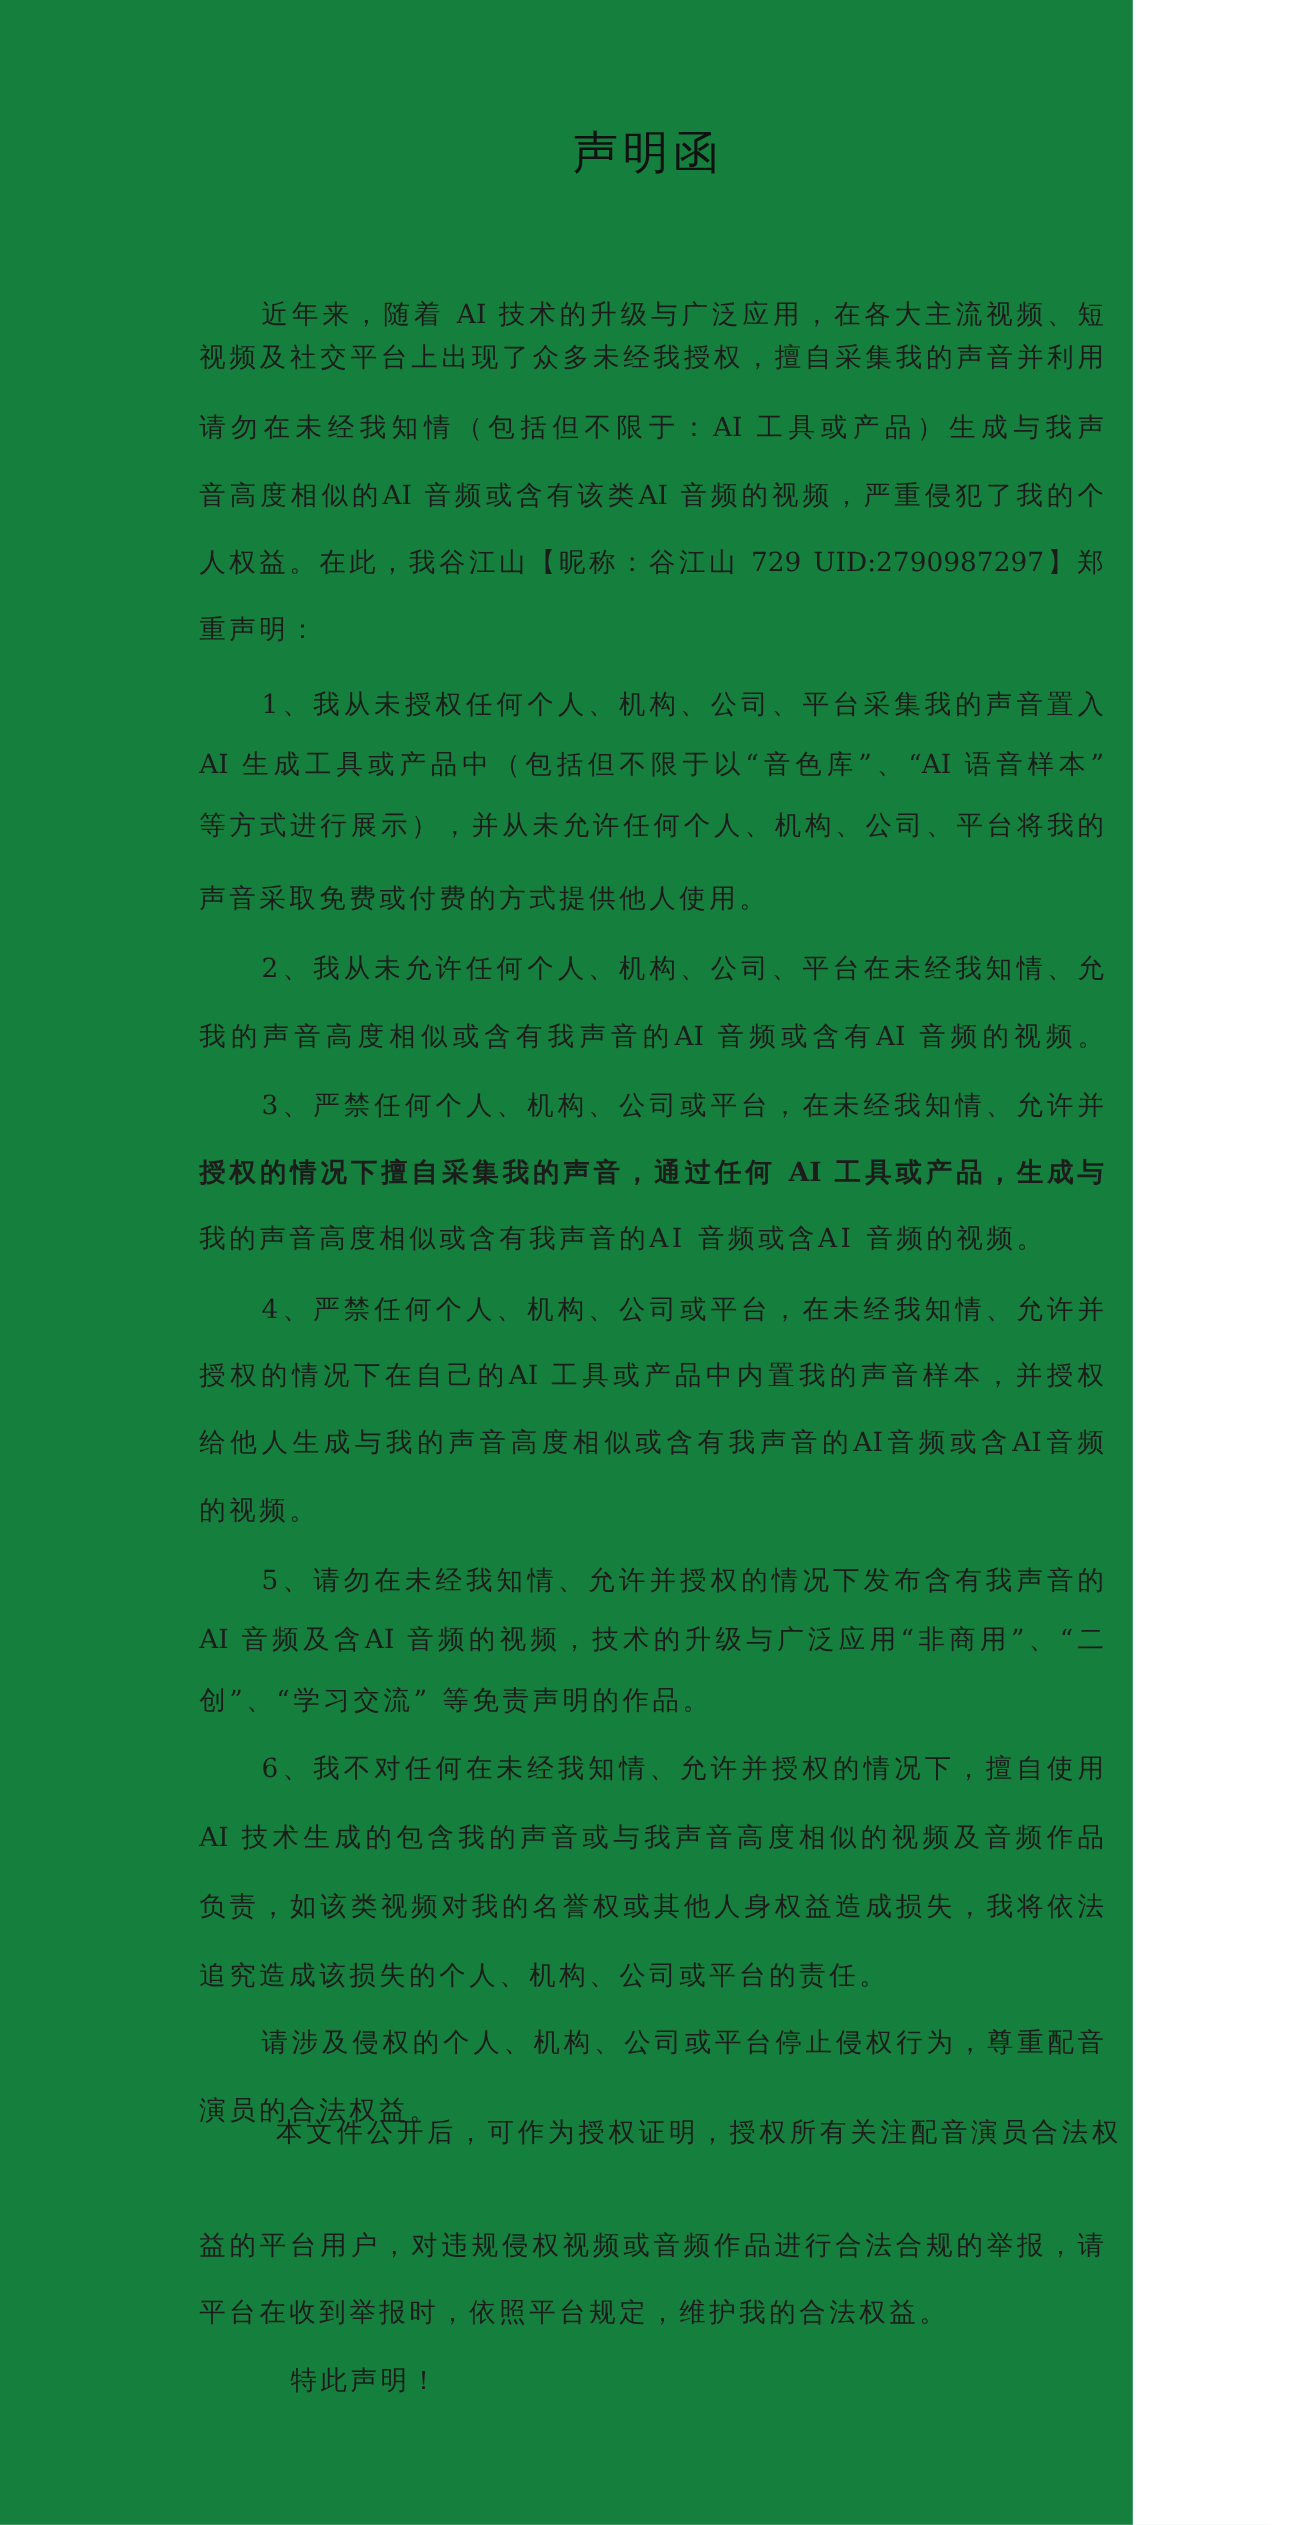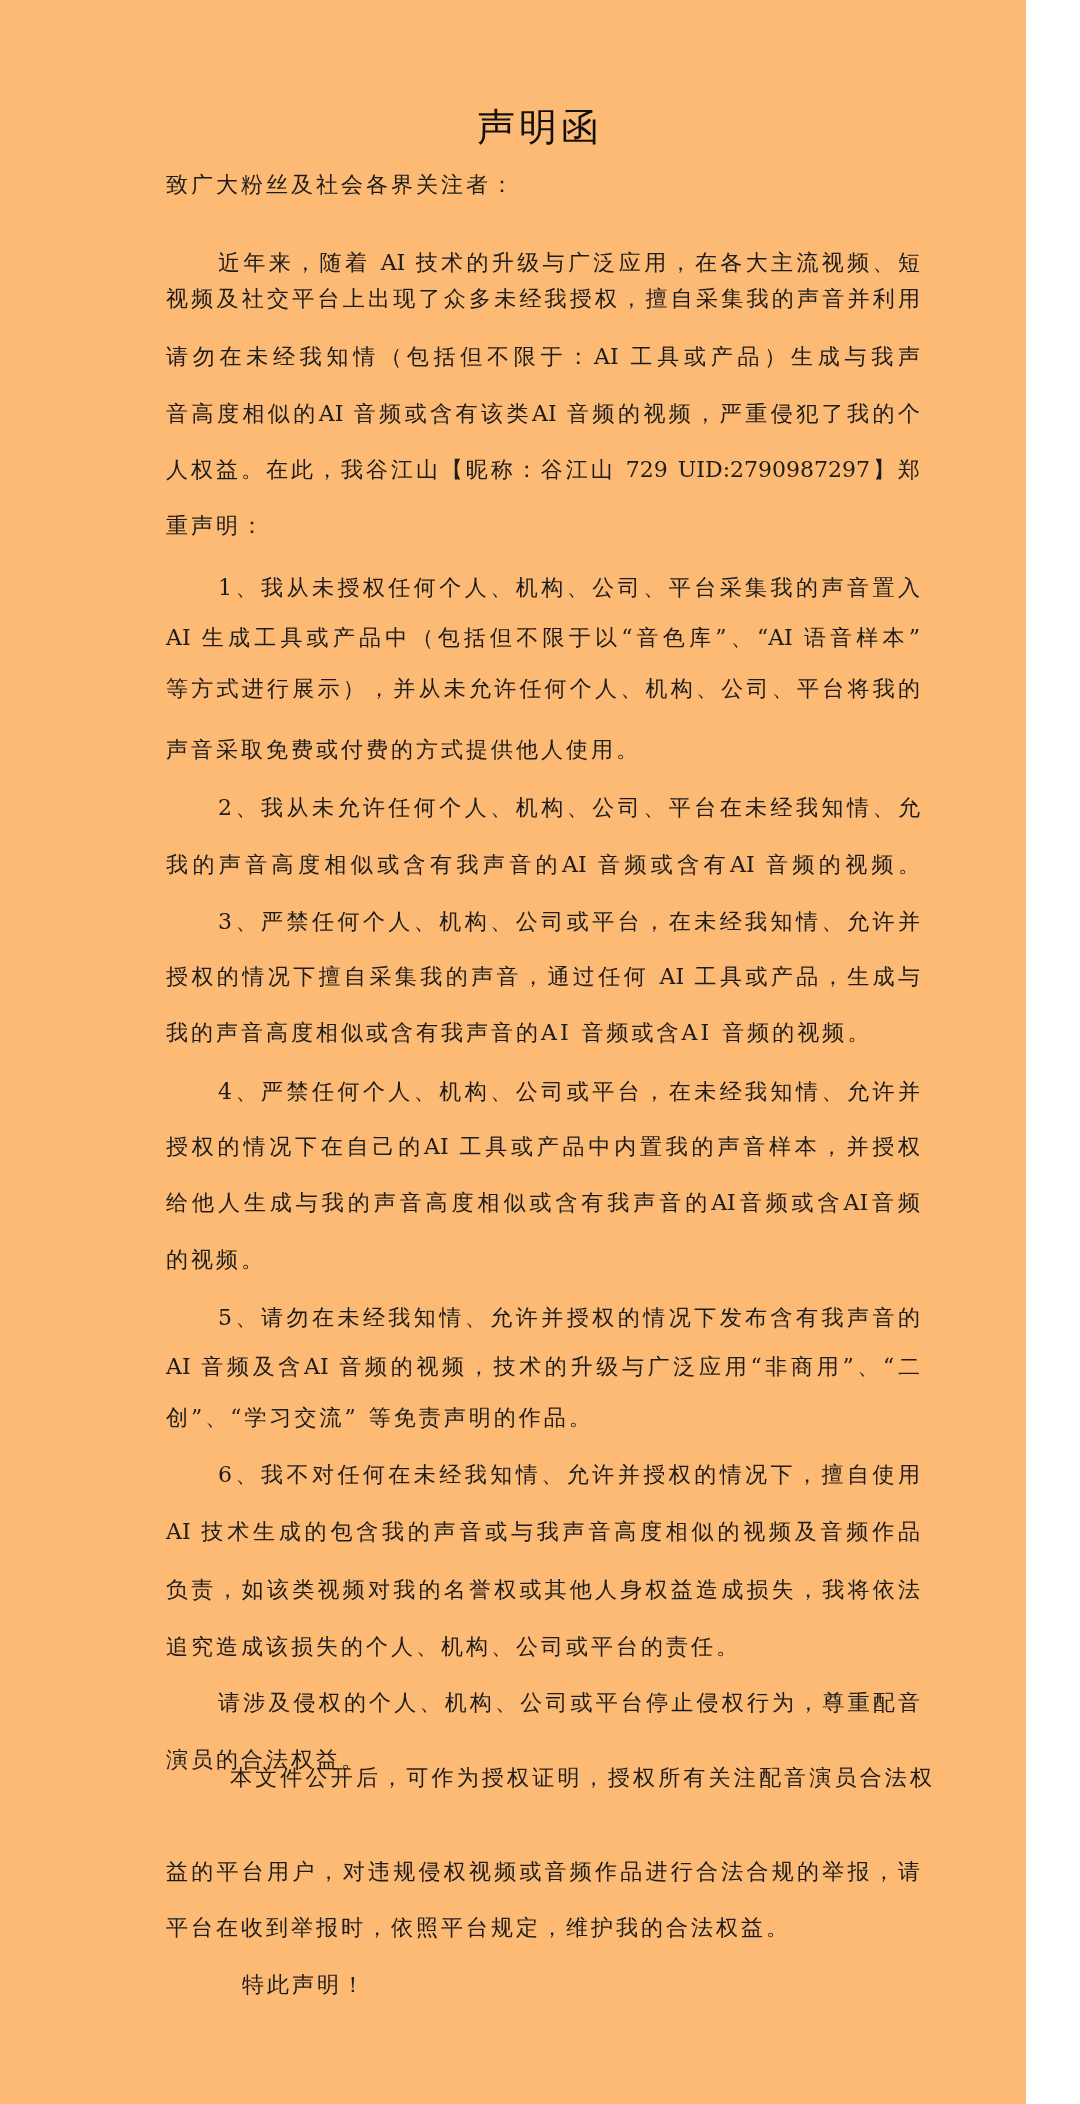--- a/index.html
+++ b/index.html
@@ -11,23 +11,23 @@
       width: 1080px;
       height: 2104px;
       position: relative;
       overflow: hidden;
       font-family: "DejaVu Serif", "Liberation Serif", serif;
       color: #1a1a1a;
     }
     .page {
       position: absolute;
       left: 0; top: 0;
-      width: 1026px;
+      width: 944px;
       height: 2104px;
-      background: #fdba74;
+      background: #15803d;
     }
     .title {
       position: absolute;
       left: 0;
       width: 1080px;
       top: 104px;
       height: 46px;
       line-height: 46px;
       text-align: center;
       font-size: 38px;
@@ -61,21 +61,20 @@
       margin-left: 24px;
     }
   </style>
 </head>
 <body>
 
 <div class="page">
 
   <div class="title">声明函</div>
 
-  <div class="line partial" style="top:170px;">致广大粉丝及社会各界关注者：</div>
 
   <div>
     <div class="line full indent" style="top:227px;margin-top:21px;">近年来，随着 AI 技术的升级与广泛应用，在各大主流视频、短</div>
     <div class="line full" style="top:284px;">视频及社交平台上出现了众多未经我授权，擅自采集我的声音并利用</div>
     <div class="line full" style="top:342px;">请勿在未经我知情（包括但不限于：AI 工具或产品）生成与我声</div>
     <div class="line full" style="top:399px;">音高度相似的AI 音频或含有该类AI 音频的视频，严重侵犯了我的个</div>
     <div class="line full" style="top:455px;">人权益。在此，我谷江山【昵称：谷江山 729  UID:2790987297】郑</div>
     <div class="line partial" style="top:511px;">重声明：</div>
   </div>
 
@@ -86,21 +85,21 @@
     <div class="line partial" style="top:735px;">声音采取免费或付费的方式提供他人使用。</div>
   </div>
 
   <div>
     <div class="line full indent" style="top:793px;">2、我从未允许任何个人、机构、公司、平台在未经我知情、允</div>
     <div class="line full" style="top:850px;">我的声音高度相似或含有我声音的AI 音频或含有AI 音频的视频。</div>
   </div>
 
   <div>
     <div class="line full indent" style="top:907px;">3、严禁任何个人、机构、公司或平台，在未经我知情、允许并</div>
-    <div class="line full" style="top:962px;">授权的情况下擅自采集我的声音，通过任何 AI 工具或产品，生成与</div>
+    <div class="line full" style="top:962px;font-weight:bold;">授权的情况下擅自采集我的声音，通过任何 AI 工具或产品，生成与</div>
     <div class="line partial" style="top:1018px;">我的声音高度相似或含有我声音的AI 音频或含AI 音频的视频。</div>
   </div>
 
   <div>
     <div class="line full indent" style="top:1077px;">4、严禁任何个人、机构、公司或平台，在未经我知情、允许并</div>
     <div class="line full" style="top:1132px;">授权的情况下在自己的AI 工具或产品中内置我的声音样本，并授权</div>
     <div class="line full" style="top:1188px;">给他人生成与我的声音高度相似或含有我声音的AI音频或含AI音频</div>
     <div class="line partial" style="top:1245px;">的视频。</div>
   </div>
 

